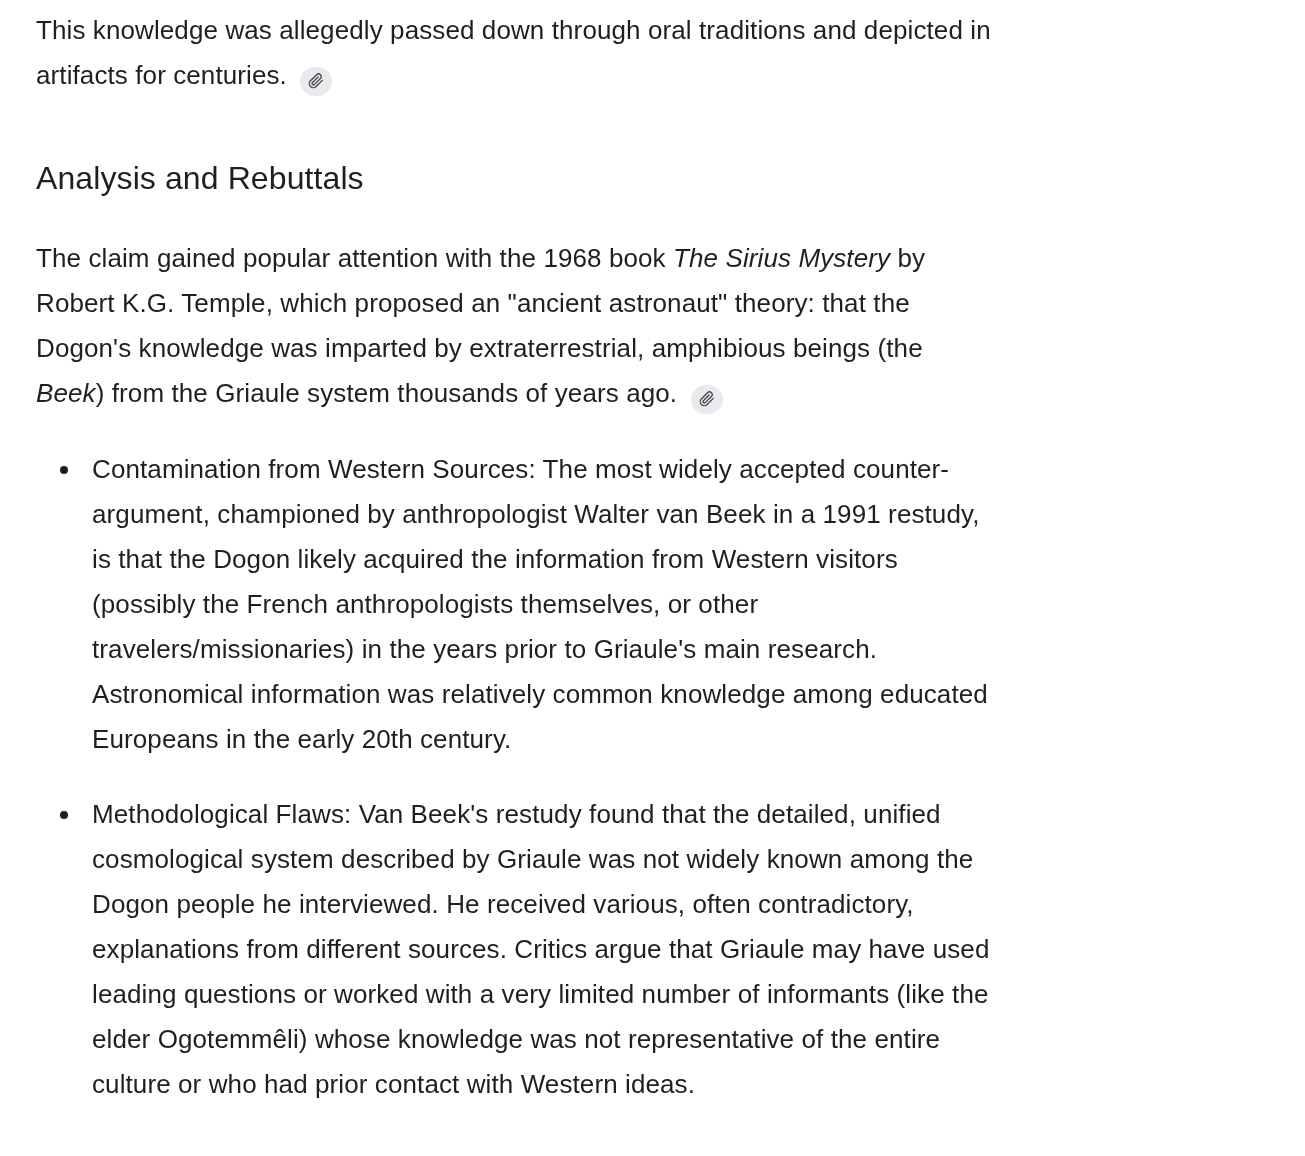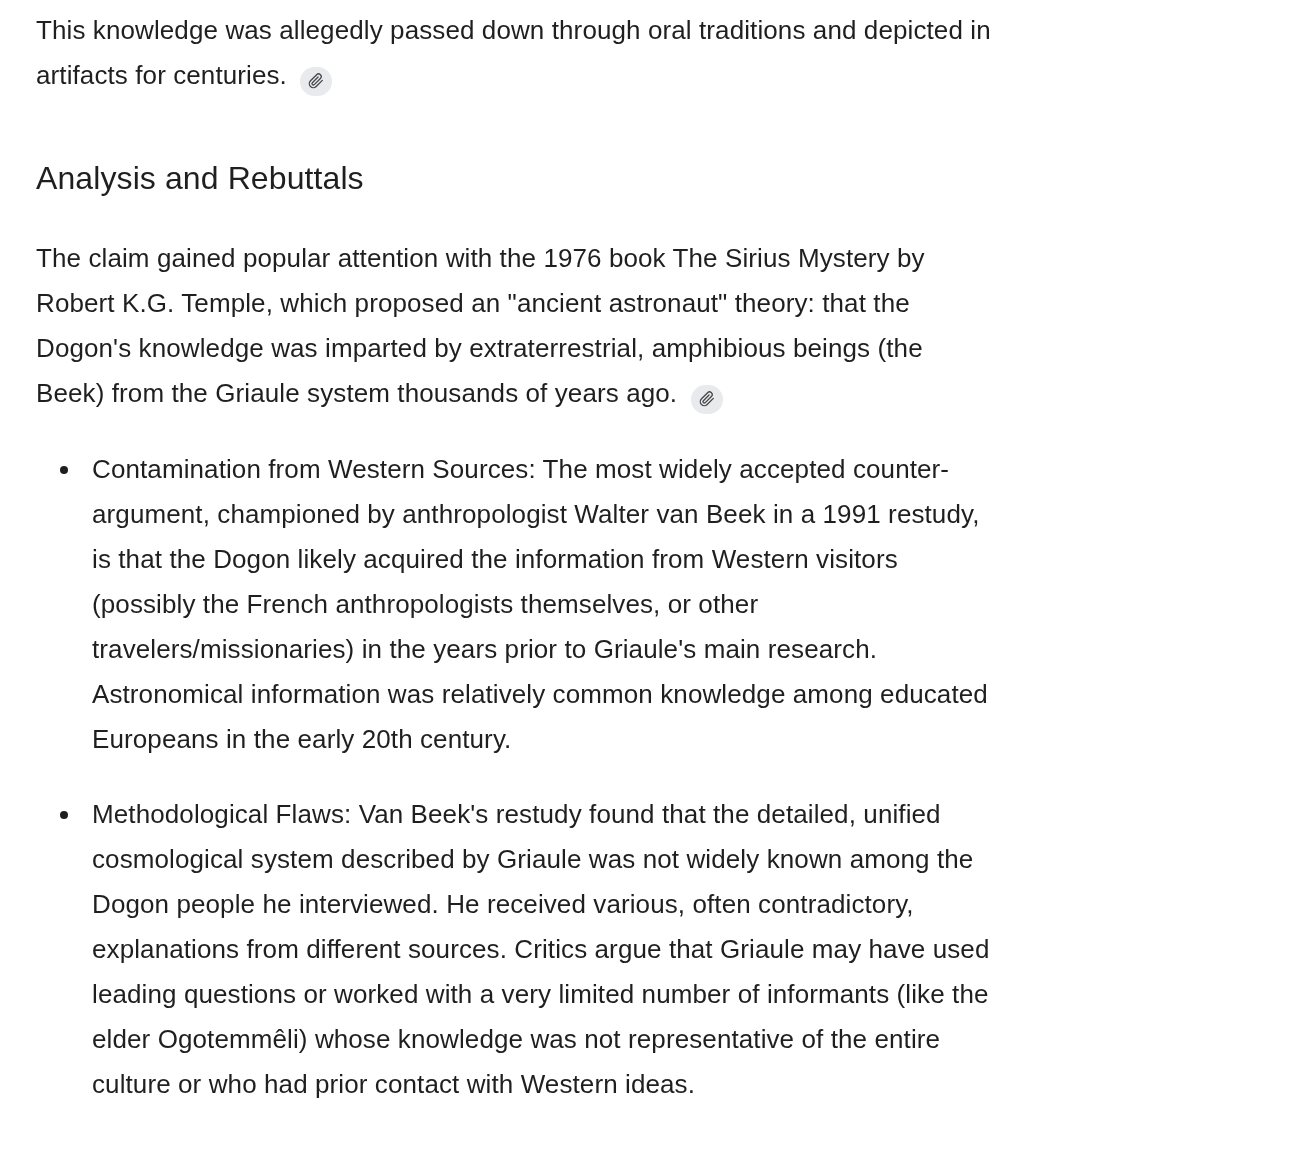--- a/index.html
+++ b/index.html
@@ -21,21 +21,21 @@
   .para {
     margin: 0 0 31px 0;
   }
   h2.section-heading {
     font-size: 32px;
     line-height: 40px;
     font-weight: 400;
     margin: 60px 0 38px 0;
     color: #1f1f1f;
   }
-  .seg-italic { }
+  .seg-italic { font-style: italic; }
   .seg-bold   { font-weight: 400; }
   ul.rebuttals {
     margin: 0;
     padding: 0 0 0 47px;
     list-style: disc;
   }
   ul.rebuttals > li {
     margin: 0 0 30px 0;
     padding-left: 9px;
   }
@@ -65,21 +65,21 @@
     <span class="citation-chip">
       <svg width="16" height="16" viewBox="0 0 24 24" fill="none" stroke="#474747" stroke-width="2" stroke-linecap="round" stroke-linejoin="round">
         <path d="M21.44 11.05l-9.19 9.19a6 6 0 0 1-8.49-8.49l9.19-9.19a4 4 0 0 1 5.66 5.66l-9.2 9.19a2 2 0 0 1-2.83-2.83l8.49-8.48"></path>
       </svg>
     </span>
   </p>
 
   <h2 class="section-heading">Analysis and Rebuttals</h2>
 
   <p class="para">
-    <span><span>The claim gained popular attention with the 1976 book </span><span class="seg-italic">The Sirius Mystery</span><span> by Robert K.G. Temple, which proposed an "ancient astronaut" theory: that the Dogon's knowledge was imparted by extraterrestrial, amphibious beings (the </span><span class="seg-italic">Beek</span><span>) from the Griaule system thousands of years ago.</span></span>
+    <span><span>The claim gained popular attention with the 1968 book </span><span class="seg-italic">The Sirius Mystery</span><span> by Robert K.G. Temple, which proposed an "ancient astronaut" theory: that the Dogon's knowledge was imparted by extraterrestrial, amphibious beings (the </span><span class="seg-italic">Beek</span><span>) from the Griaule system thousands of years ago.</span></span>
     <span class="citation-chip">
       <svg width="16" height="16" viewBox="0 0 24 24" fill="none" stroke="#474747" stroke-width="2" stroke-linecap="round" stroke-linejoin="round">
         <path d="M21.44 11.05l-9.19 9.19a6 6 0 0 1-8.49-8.49l9.19-9.19a4 4 0 0 1 5.66 5.66l-9.2 9.19a2 2 0 0 1-2.83-2.83l8.49-8.48"></path>
       </svg>
     </span>
   </p>
 
 
   <ul class="rebuttals">
     <li>

